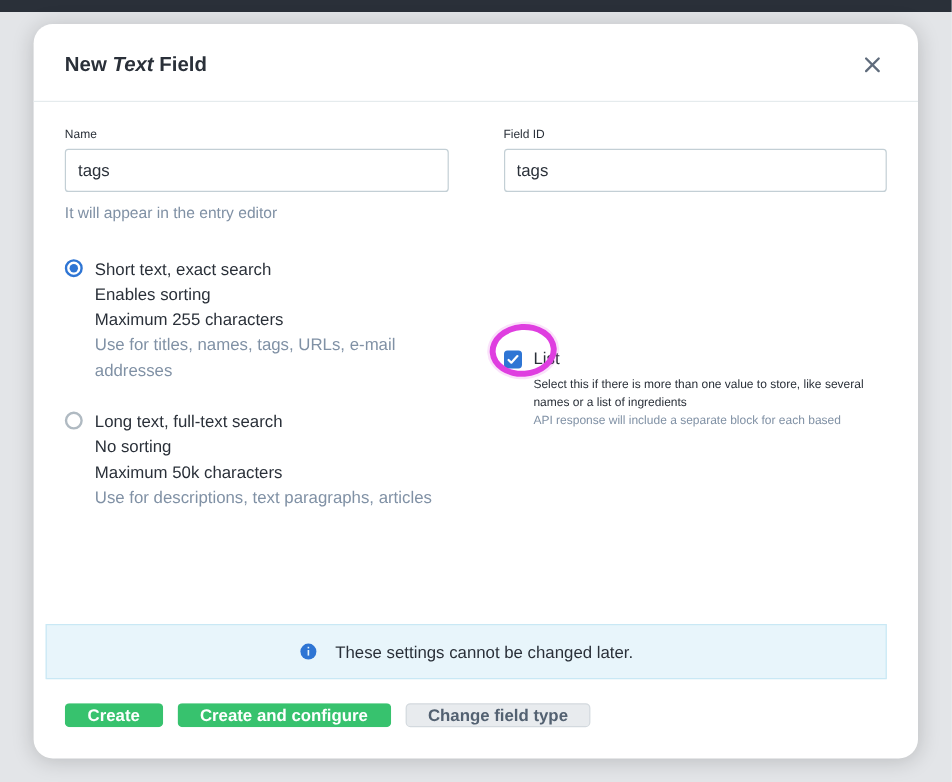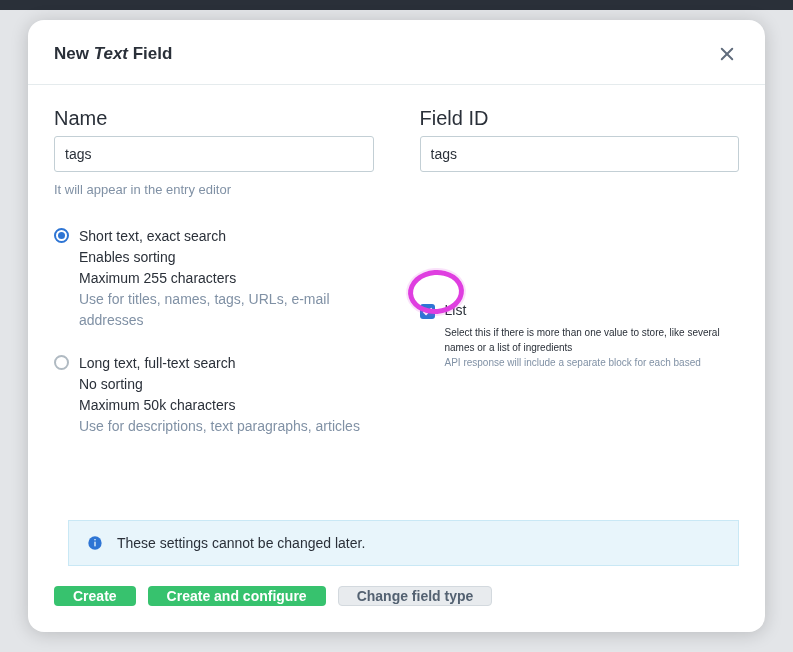--- a/index.html
+++ b/index.html
@@ -52,21 +52,21 @@
     flex: 1;
     overflow: auto;
   }
   .columns {
     display: flex;
     gap: 46px;
   }
   .col { flex: 1; min-width: 0; }
 
   .field-label {
-    font-size: 20px;
+    font-size: 10px;
     color: #2a3039;
     margin-bottom: 6px;
   }
   .text-input {
     width: 100%;
     height: 36px;
     border: 1px solid #c3cfd5;
     border-radius: 3px;
     padding: 0 10px;
     font-size: 14px;
@@ -135,27 +135,27 @@
     width:56px; height:44px;
     border:5px solid #df3ee0;
     border-radius:50%;
     box-shadow: 0 0 0 2px rgba(223,62,224,0.15);
     pointer-events:none;
     z-index: 30;
     transform: rotate(-4deg);
   }
 
   .info-banner {
-    margin: 28px 26px 0 40px;
+    margin: 28px 26px 0 10px;
     background:#e8f5fb;
     border:1px solid #c9e8f5;
     padding: 14px 18px;
     font-size:14px;
     color:#2a3039;
-    display:flex; align-items:center; gap:14px;
+    display:flex; align-items:center; gap:14px;justify-content:center;
   }
   .info-icon {
     width:16px; height:16px;
     display:flex;align-items:center;justify-content:center;
     color:#2e75d4; flex-shrink:0;
   }
 
   .modal-footer {
     padding: 20px 26px 26px 26px;
     display:flex; gap:12px;

